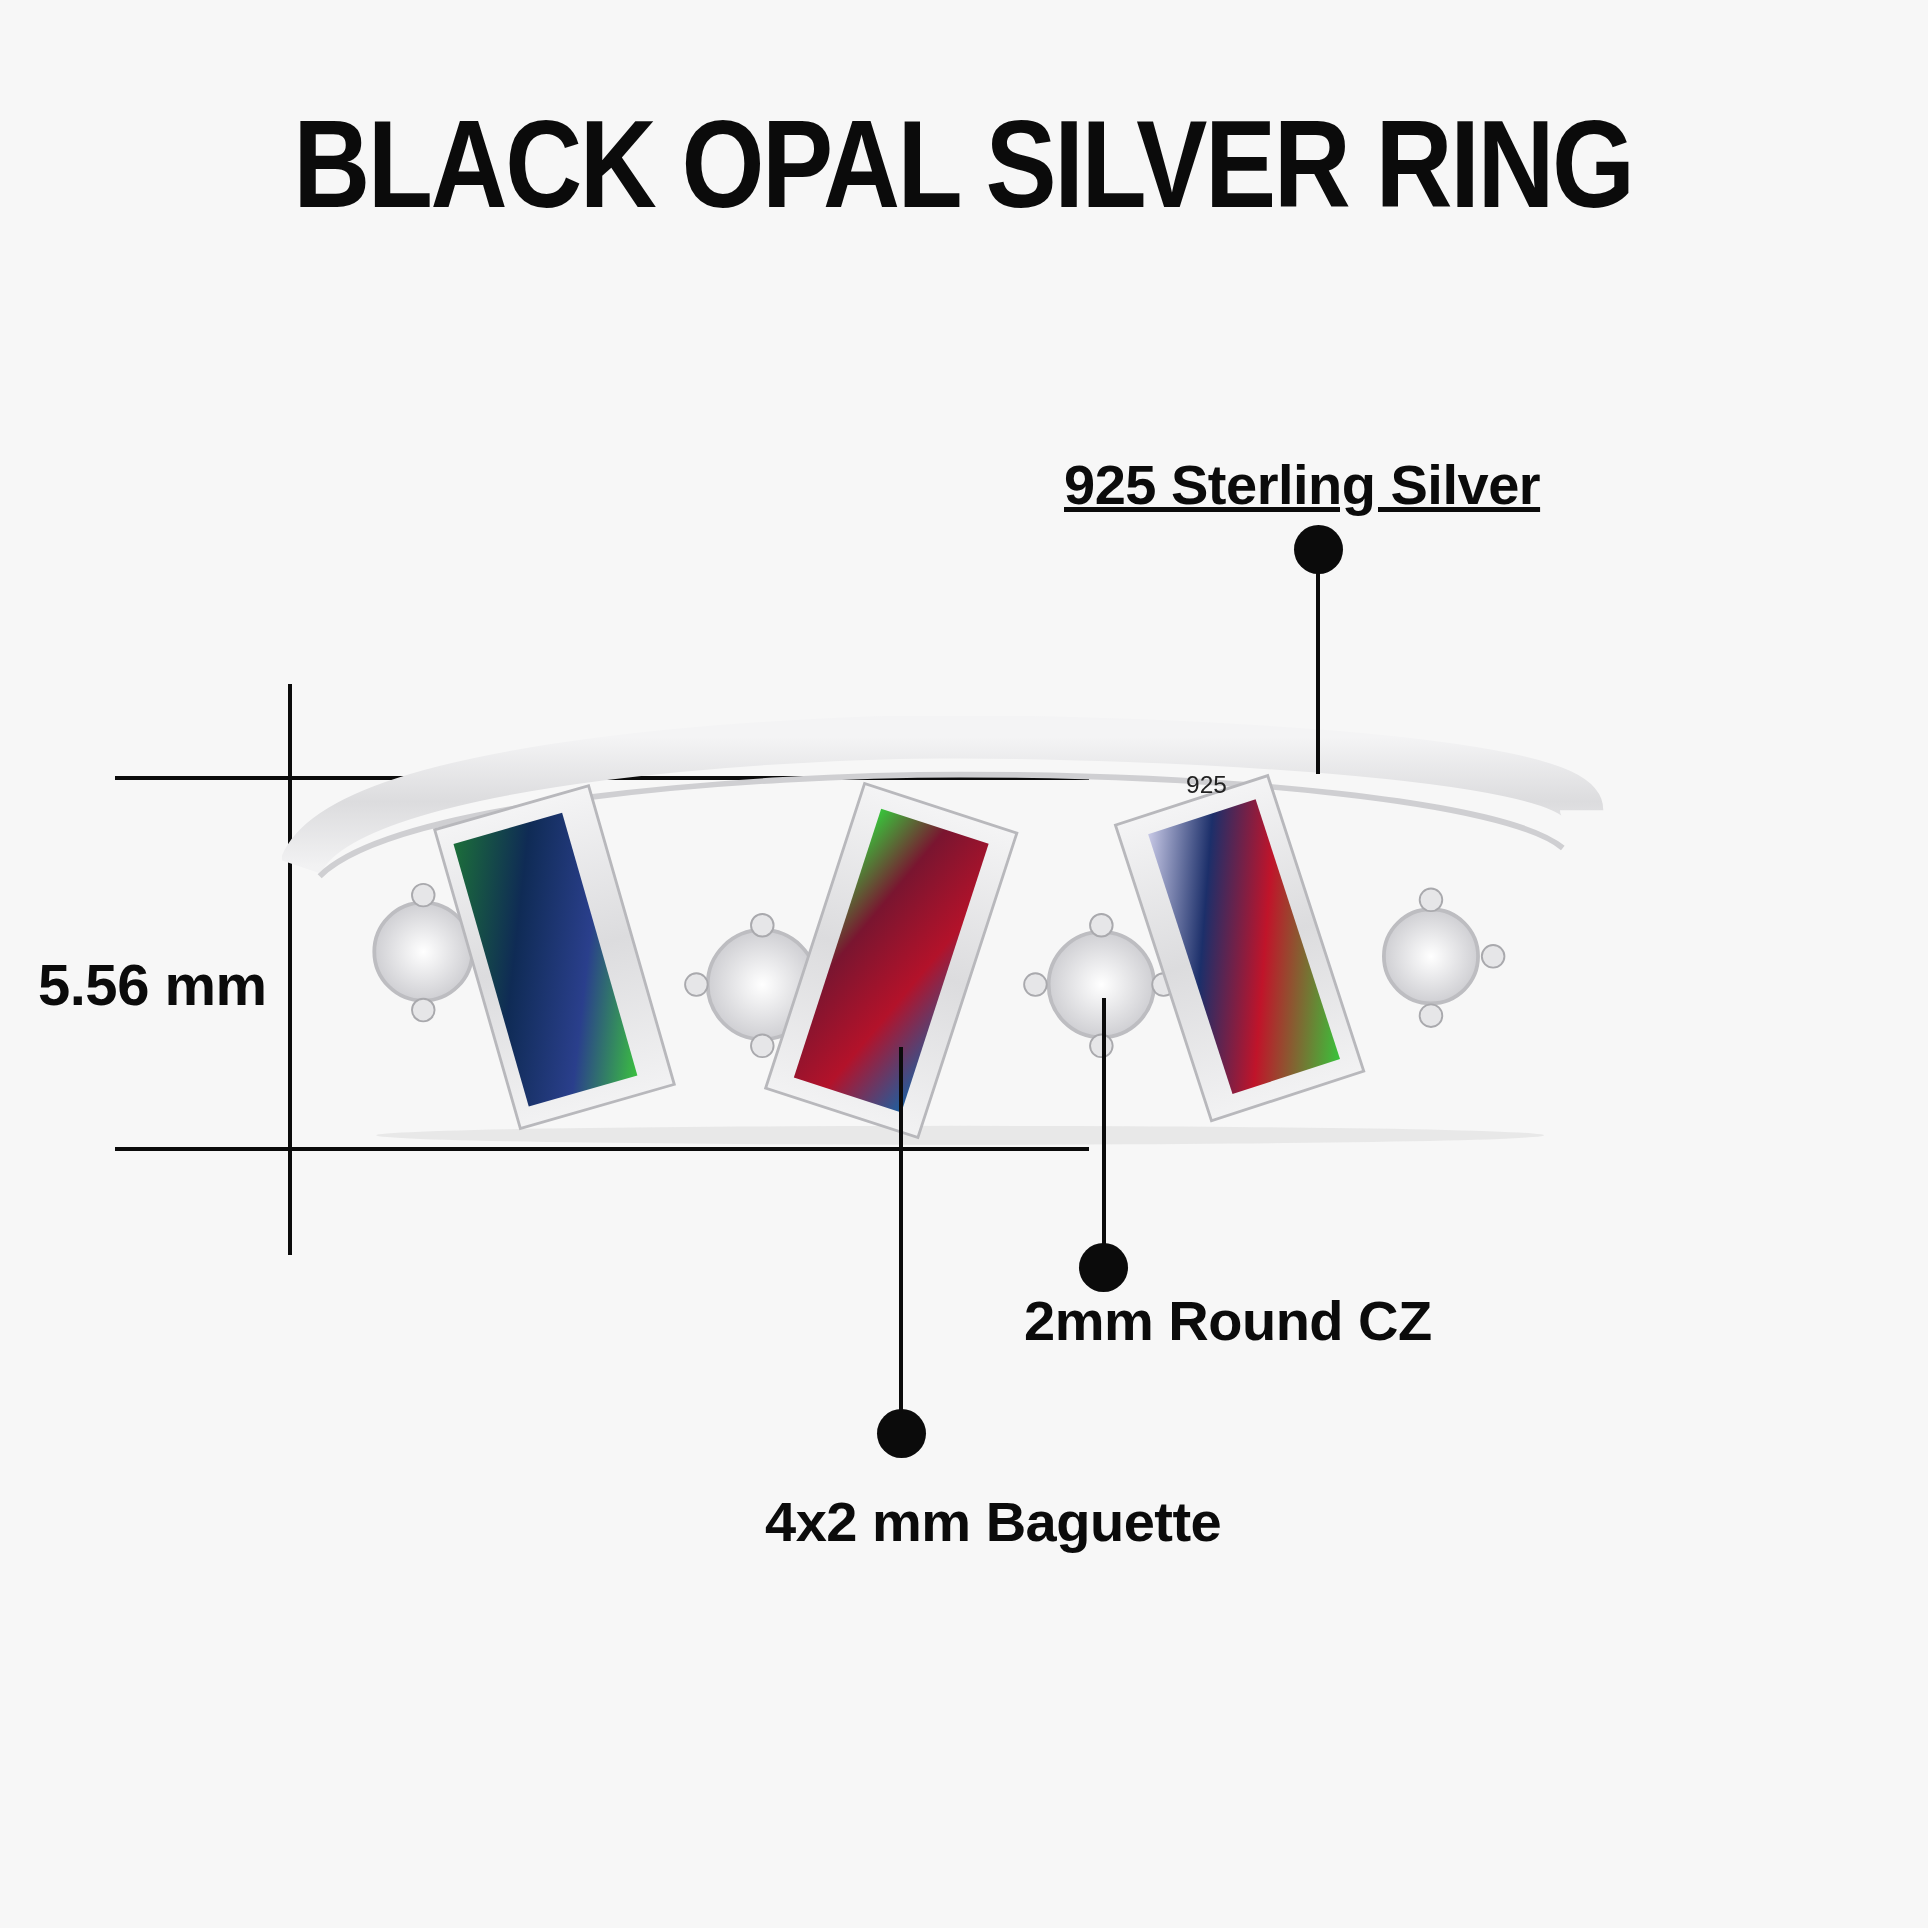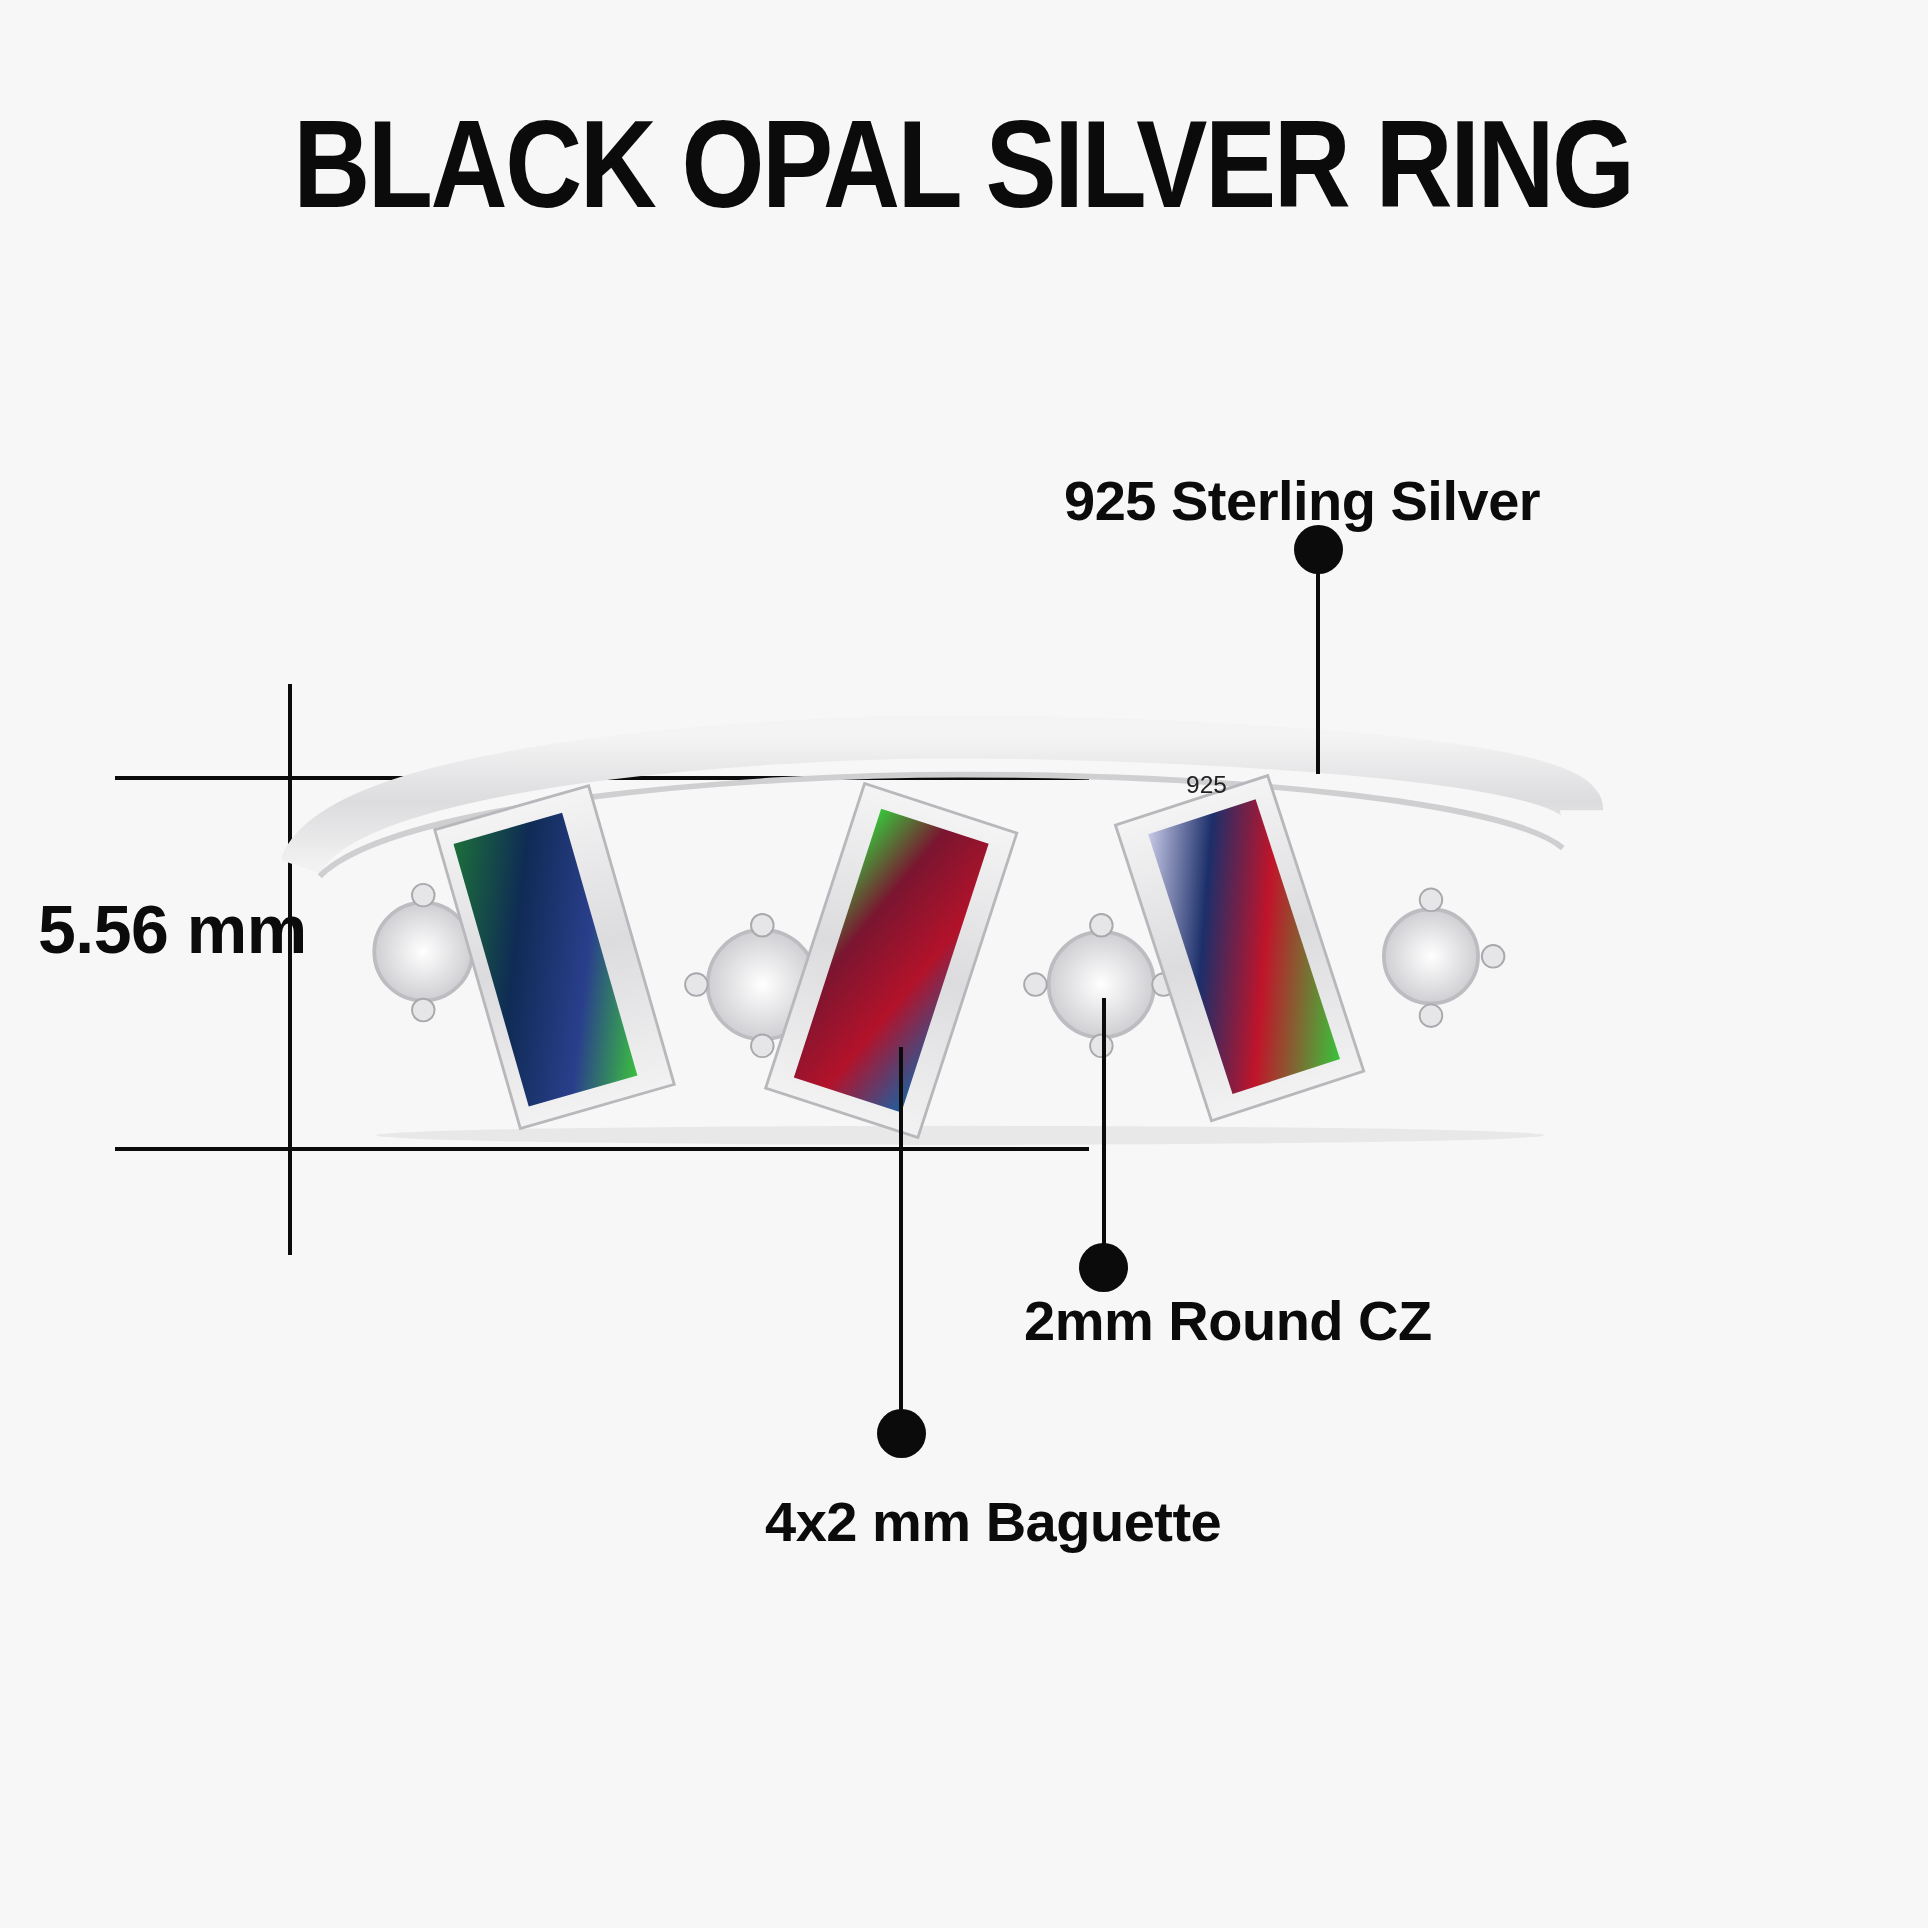--- a/index.html
+++ b/index.html
@@ -15,21 +15,21 @@
   .ring-wrap { left:282px; top:716px; width:1375px; height:443px; }
 </style>
 </head>
 <body>
 
 <div class="abs title">BLACK OPAL SILVER RING</div>
 
 <div class="abs vline" style="left:288px;top:684px;height:571px;"></div>
 <div class="abs hline" style="left:115px;top:776px;width:974px;"></div>
 <div class="abs hline" style="left:115px;top:1147px;width:974px;"></div>
-<div class="abs label" style="left:38px;top:896px;font-size:68px;">5.56 mm</div>
+<div class="abs label" style="left:38px;top:952px;font-size:58px;">5.56 mm</div>
 
 <svg class="abs ring-wrap" viewBox="0 0 1460 470">
   <defs>
     <linearGradient id="metal" x1="0" y1="0" x2="0" y2="1">
       <stop offset="0" stop-color="#f4f4f5"></stop>
         <stop offset="0.5" stop-color="#dcdcde"></stop>
         <stop offset="1" stop-color="#f2f2f3"></stop>
     </linearGradient>
     <linearGradient id="opal1" x1="0" y1="0" x2="1" y2="1">
       <stop offset="0" stop-color="#1c6f3a"></stop>
@@ -91,21 +91,21 @@
     <rect x="565" y="90" width="170" height="340" fill="url(#metal)" stroke="#b8b8bc" stroke-width="3"></rect>
     <rect x="590" y="110" width="120" height="300" fill="url(#opal2)"></rect>
   </g>
   <g transform="rotate(-18 1020 240)">
     <rect x="930" y="80" width="170" height="330" fill="url(#metal)" stroke="#b8b8bc" stroke-width="3"></rect>
     <rect x="960" y="100" width="120" height="290" fill="url(#opal3)"></rect>
   </g>
   <text x="960" y="82" font-family="Liberation Sans, sans-serif" font-size="26" fill="#222">925</text>
 </svg>
 
-<div class="abs label" style="left:1064px;top:468px;">925 Sterling Silver</div>
+<div class="abs label" style="left:1064px;top:452px;text-decoration:underline;">925 Sterling Silver</div>
 <div class="abs dot" style="left:1294px;top:525px;"></div>
 <div class="abs vline" style="left:1316px;top:565px;height:209px;"></div>
 
 <div class="abs vline" style="left:1102px;top:998px;height:254px;"></div>
 <div class="abs dot" style="left:1079px;top:1243px;"></div>
 <div class="abs label" style="left:1024px;top:1288px;">2mm Round CZ</div>
 
 <div class="abs vline" style="left:899px;top:1047px;height:377px;"></div>
 <div class="abs dot" style="left:877px;top:1409px;"></div>
 <div class="abs label" style="left:765px;top:1461px;margin-top:28px;">4x2 mm Baguette</div>

